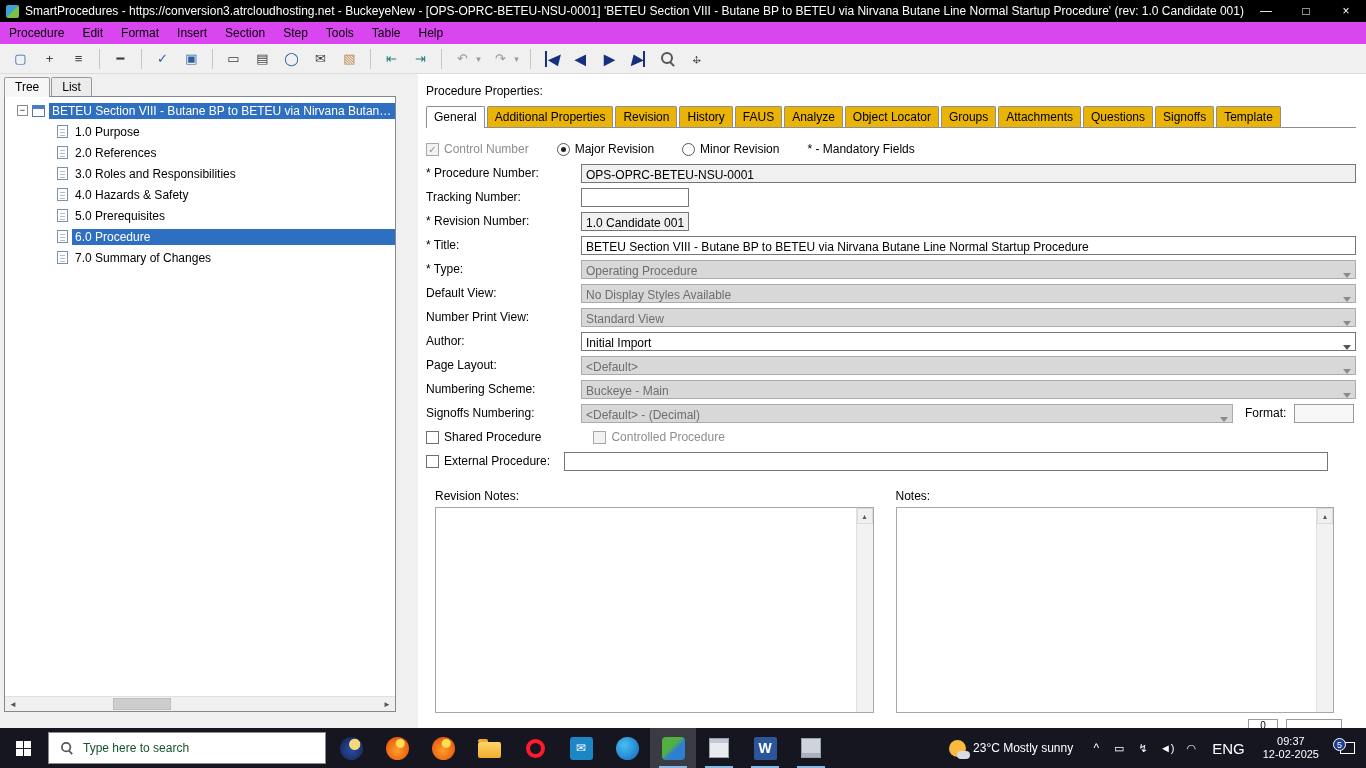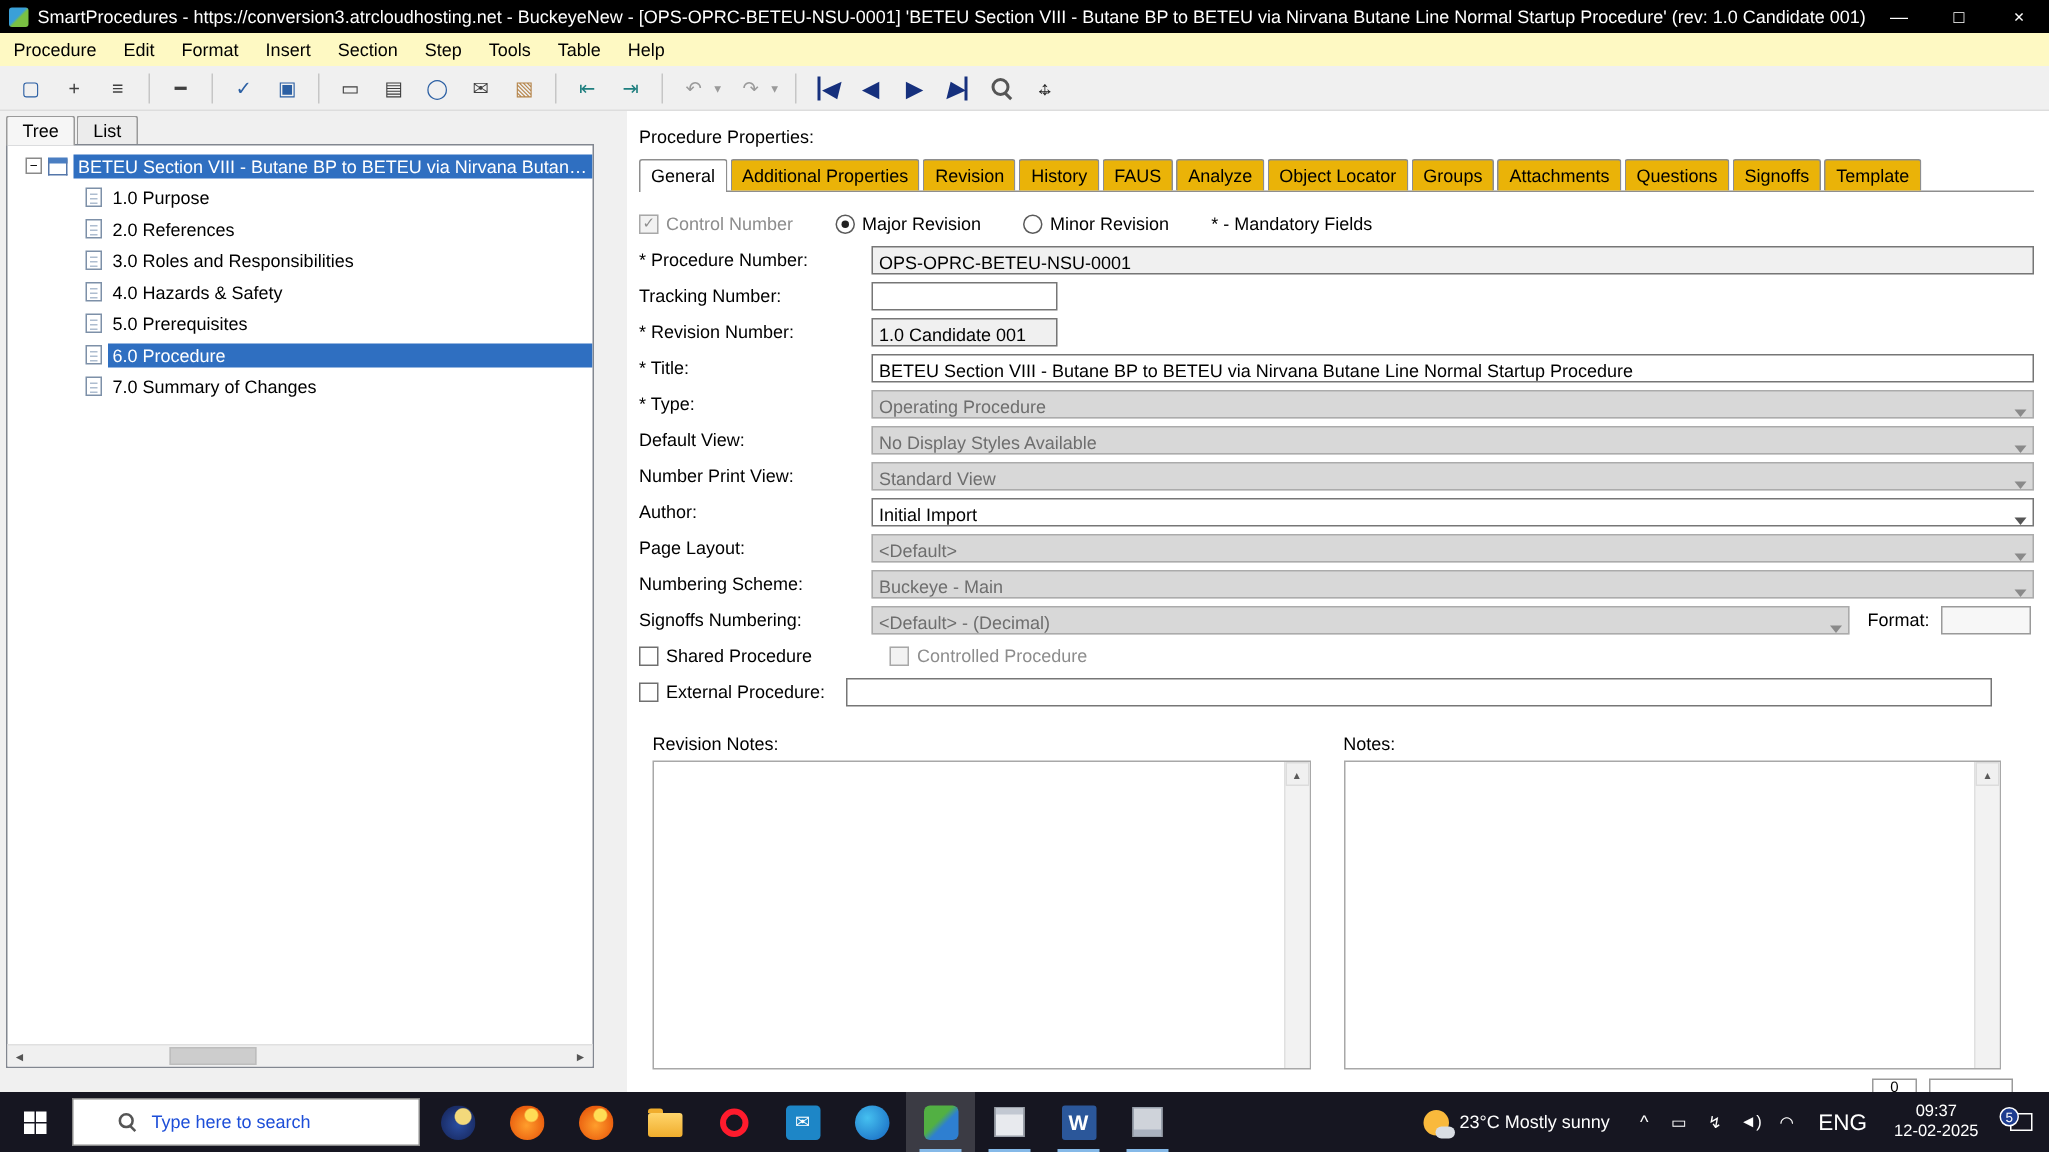--- a/index.html
+++ b/index.html
@@ -7,21 +7,21 @@
   body{font-family:"Liberation Sans",sans-serif;font-size:12px;background:#f0f0f0;color:#000}
   .screen{width:1366px;height:768px;display:flex;flex-direction:column}
 
   
   .titlebar{height:22px;background:#000;color:#fff;display:flex;align-items:center;flex:0 0 auto}
   .app-icon{width:13px;height:13px;margin:0 6px;border-radius:2px;background:linear-gradient(135deg,#3aa0d8 0 45%,#7ac143 55%);flex:0 0 auto}
   .tb-title{flex:1;font-size:12px;white-space:nowrap;overflow:hidden}
   .win-btn{width:40px;text-align:center;font-size:12px;line-height:22px}
 
   
-  .menubar{height:22px;background:#fef9c3;display:flex;align-items:center;flex:0 0 auto}
+  .menubar{height:22px;background:#d946ef;display:flex;align-items:center;flex:0 0 auto}
   .menu-item{padding:0 9px;line-height:22px}
 
   
   .toolbar{height:30px;background:#f0f0f0;display:flex;align-items:center;padding:0 6px;border-bottom:1px solid #dddddd;flex:0 0 auto}
   .tbi{width:25px;height:22px;display:flex;align-items:center;justify-content:center;font-size:13px;margin:0 2px}
   .tbi.caret{width:11px;font-size:9px;margin-left:-4px}
   .tbsep{width:1px;height:20px;background:#c6c6c6;margin:0 6px}
   .c-dark{color:#3f3f3f}.c-blue{color:#2b5fa3}.c-navy{color:#16307d;font-size:14px;font-weight:bold}
   .c-gray{color:#9a9a9a}.c-tan{color:#b5854b}.c-teal{color:#1f7f7f}
   .bar-left{border-left:2px solid #16307d;padding-left:1px}
@@ -67,21 +67,21 @@
   .cb{width:13px;height:13px;border:1px solid #707070;background:#fff;display:inline-flex;align-items:center;justify-content:center;font-size:10px;color:#444;flex:0 0 auto}
   .cb.dis{background:#f2f2f2;border-color:#a8a8a8;color:#8d8d8d}
   .radio{width:13px;height:13px;border:1px solid #5a5a5a;border-radius:50%;background:#fff;display:inline-flex;align-items:center;justify-content:center;flex:0 0 auto}
   .radio.checked::after{content:"";width:5px;height:5px;border-radius:50%;background:#222}
   .lbl{margin-left:5px}
   .dis-text{color:#8d8d8d}
   .gap28{margin-left:28px}
   .ctl{height:19px;border:1px solid #767676;display:flex;align-items:flex-end;padding:0 4px;background:#fff;overflow:hidden;white-space:nowrap}
   .ctl.ro{background:#f0f0f0}
   .ctl.full{flex:1}
-  .ctl.small{width:124px}
+  .ctl.small{width:108px}
   .ctl.med{width:652px;flex:0 0 auto}
   .sel{justify-content:space-between}
   .sel.dis{background:#d8d8d8;color:#6e6e6e;border-color:#ababab}
   .chev{width:0;height:0;border-left:4px solid transparent;border-right:4px solid transparent;border-top:5px solid #565656;margin-left:6px;flex:0 0 auto}
   .sel.dis .chev{border-top-color:#8a8a8a}
   .fmt-label{margin:0 8px 0 12px}
   .fmt-input{width:60px;height:19px;border:1px solid #9a9a9a;background:#f7f7f7}
   .ext-input{flex:1;height:19px;border:1px solid #767676;background:#fff;margin-left:14px;margin-right:28px}
   .notes-row{display:flex;margin-top:16px;padding-left:9px}
   .note-col{width:440px;margin-right:22px;display:flex;flex-direction:column}
@@ -92,21 +92,21 @@
   .scroll-btn{height:16px;font-size:8px;color:#5a5a5a;display:flex;align-items:center;justify-content:center;background:#f0f0f0;border:1px solid #dcdcdc}
   .status-row{display:flex;justify-content:flex-end;align-items:center;margin-top:6px;padding-right:14px;gap:8px}
   .status-box{min-width:30px;height:13px;border:1px solid #9a9a9a;background:#fff;font-size:10px;display:flex;align-items:center;justify-content:center;padding:0 4px}
   .status-box.wide{min-width:56px}
 
   
   .taskbar{height:40px;background:#161621;display:flex;align-items:stretch;color:#fff;flex:0 0 auto}
   .start{width:46px;display:flex;align-items:center;justify-content:center}
   .winlogo{display:grid;grid-template-columns:7px 7px;grid-template-rows:7px 7px;gap:1px}
   .winlogo b{background:#fff}
-  .searchbox{width:232px;background:#fff;color:#1d4ed8;display:flex;align-items:center;gap:9px;padding:0 29px;margin:4px 2px;border:1px solid #8a8a8a;flex:0 0 auto;overflow:hidden;white-space:nowrap}
+  .searchbox{width:278px;background:#fff;color:#14532d;display:flex;align-items:center;gap:9px;padding:0 11px;margin:4px 2px;border:1px solid #8a8a8a;flex:0 0 auto;overflow:hidden;white-space:nowrap}
   .searchbox .magnifier{transform:scale(.85)}
   .tb-apps{display:flex}
   .tb-app{width:46px;display:flex;align-items:center;justify-content:center;position:relative}
   .tb-app.open::after{content:"";position:absolute;bottom:0;left:9px;right:9px;height:2px;background:#85b9e8}
   .tb-app.active{background:rgba(255,255,255,.16)}
   .ic-circle{width:23px;height:23px;border-radius:50%}
   .ic-cortana{background:radial-gradient(circle at 64% 32%,#f3d97b 0 24%,transparent 28%),radial-gradient(circle at 50% 55%,#2a4da0,#131f4e)}
   .ic-ff{background:radial-gradient(circle at 62% 28%,#ffdd55 0 18%,transparent 23%),radial-gradient(circle at 48% 58%,#ff9e2c,#e8590c 75%)}
   .ic-folder{width:23px;height:16px;background:linear-gradient(#ffd56b,#f0ad2d);border-radius:2px;position:relative;margin-top:3px}
   .ic-folder::before{content:"";position:absolute;top:-3px;left:0;width:10px;height:3px;background:#f0ad2d;border-radius:2px 2px 0 0}

